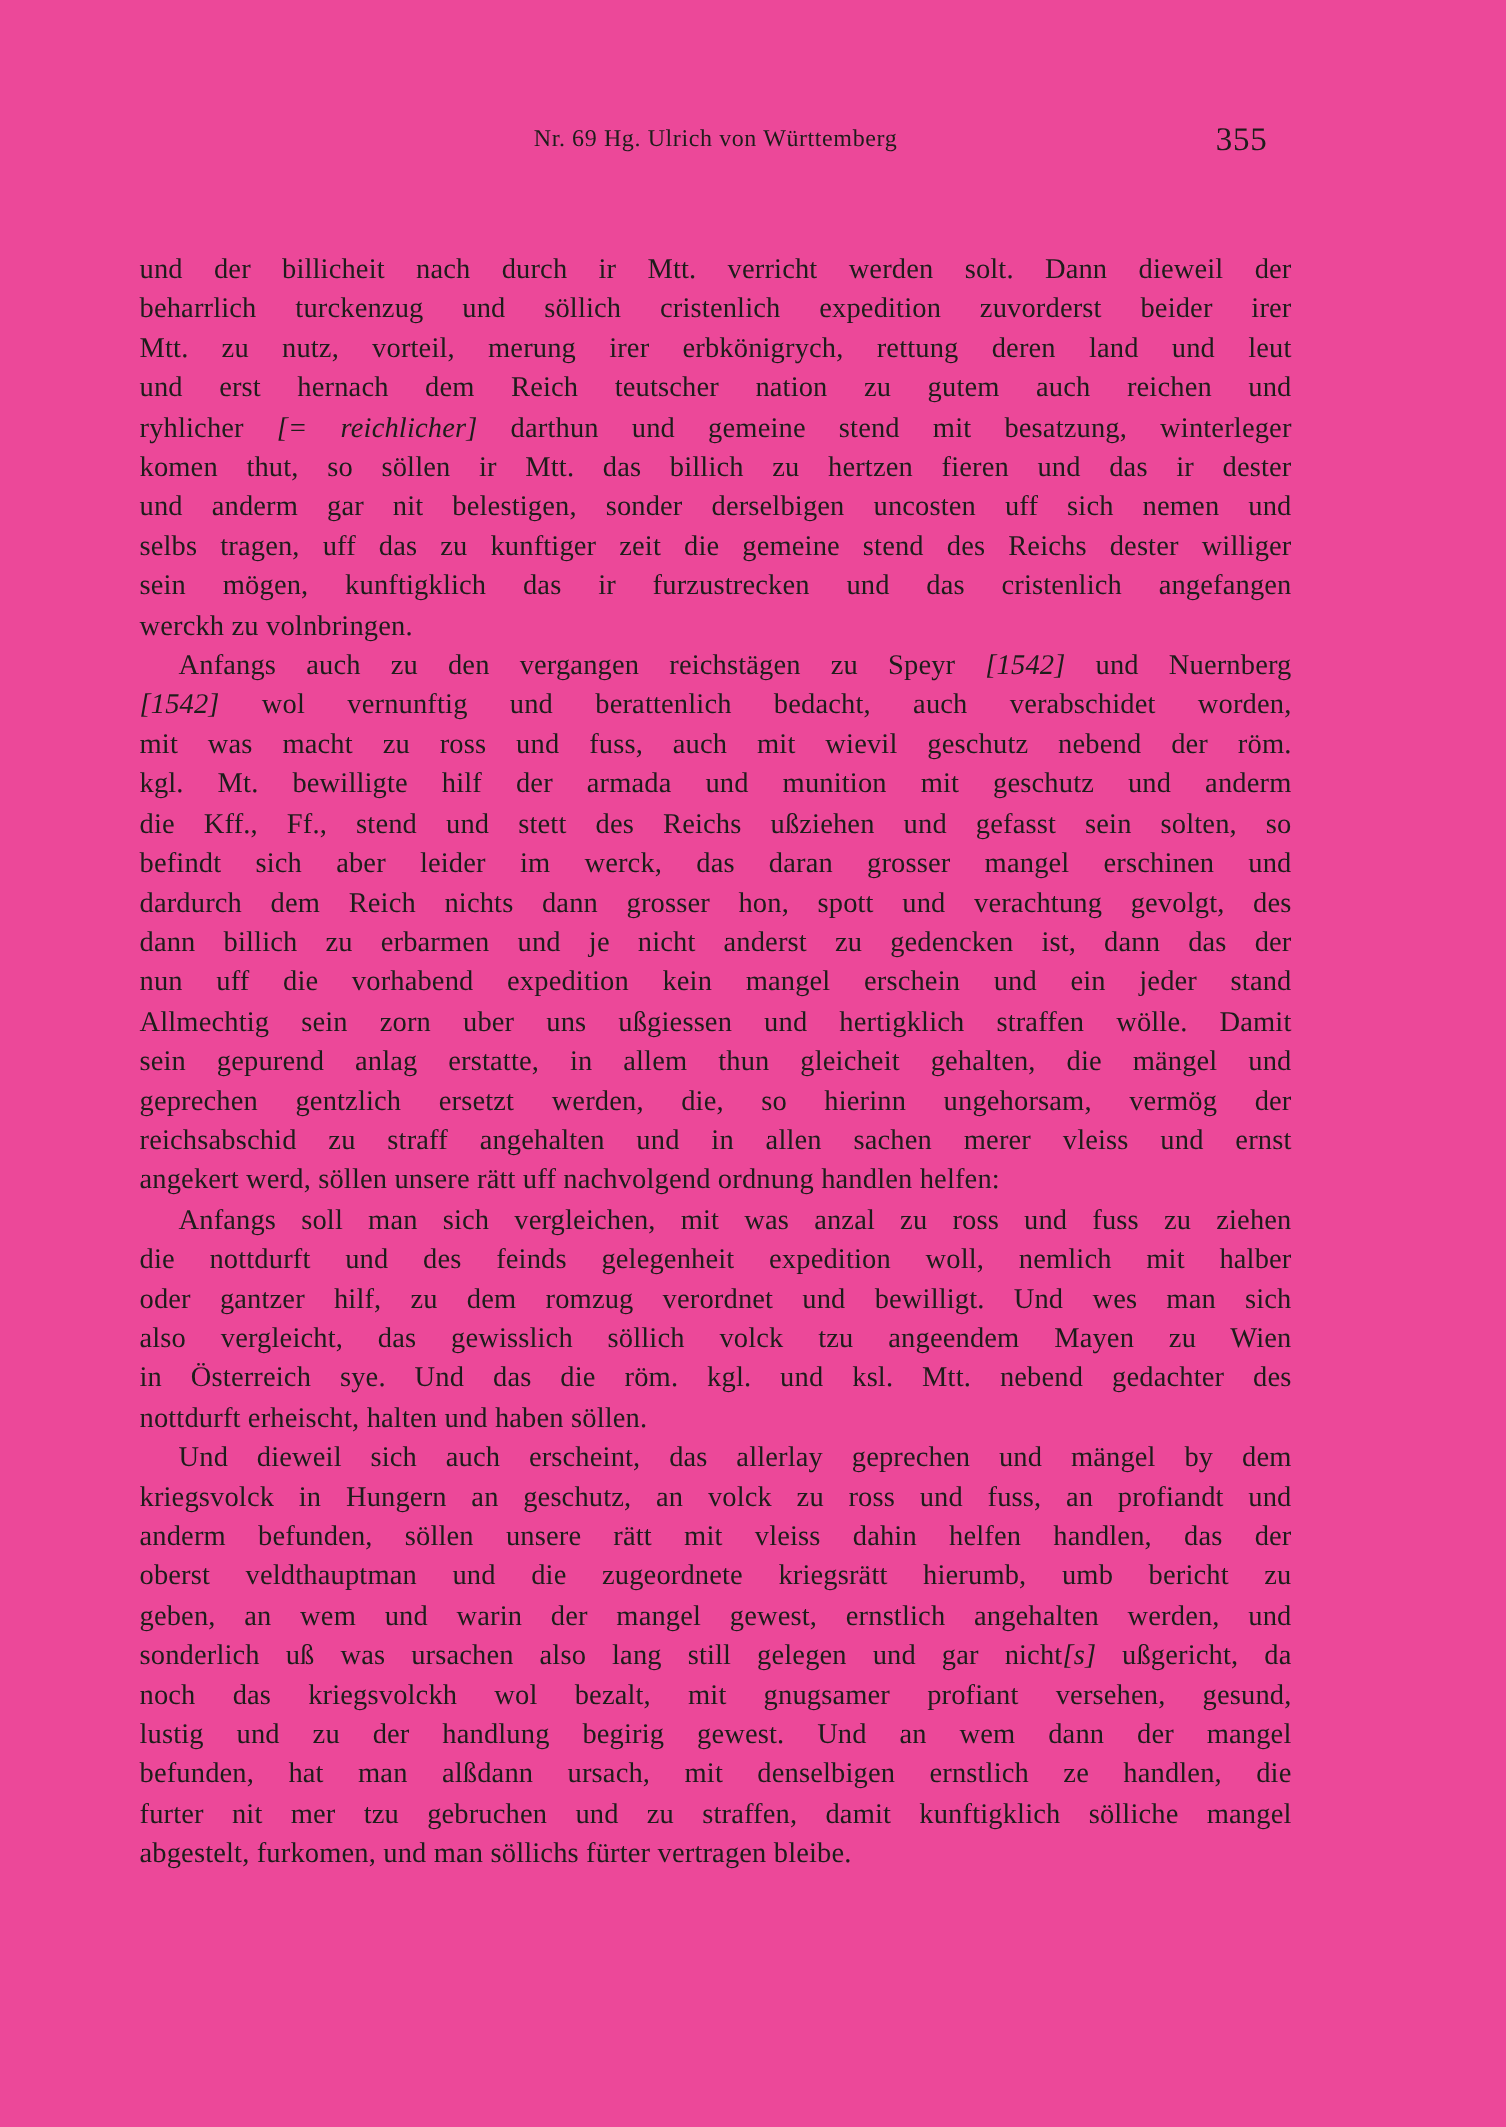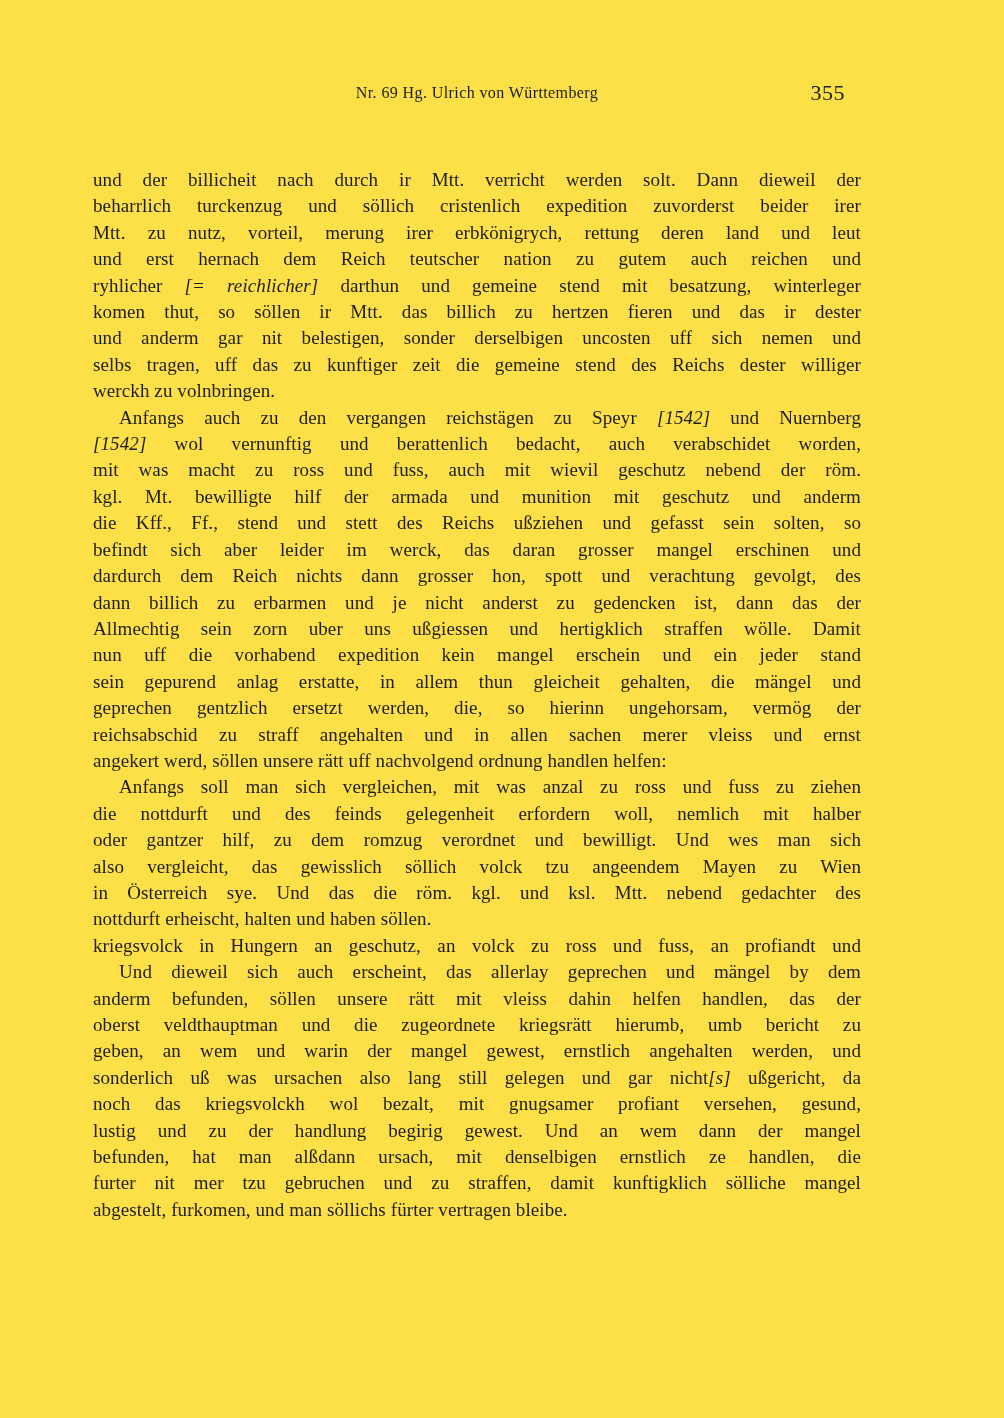--- a/index.html
+++ b/index.html
@@ -1,20 +1,20 @@
 <!DOCTYPE html>
 <html><head>
 <meta charset="utf-8">
 <style>
   html, body { margin: 0; padding: 0; background: #e8e8e8; }
   .page {
     position: relative;
     width: 1004px;
     height: 1418px;
-    background: #fde047;
+    background: #ec4899;
     font-family: "Liberation Serif", serif;
     color: #1e1d1b;
     overflow: hidden;
     margin: 0 auto;
   }
   .header {
     position: absolute;
     left: 93px;
     top: 76px;
     width: 768px;
@@ -66,49 +66,50 @@
   <div class="text-block">
       <div class="paragraph">
         <div class="line"><span>und der billicheit nach durch ir Mtt. verricht werden solt. Dann dieweil der</span></div>
         <div class="line"><span>beharrlich turckenzug und söllich cristenlich expedition zuvorderst beider irer</span></div>
         <div class="line"><span>Mtt. zu nutz, vorteil, merung irer erbkönigrych, rettung deren land und leut</span></div>
         <div class="line"><span>und erst hernach dem Reich teutscher nation zu gutem auch reichen und</span></div>
         <div class="line"><span>ryhlicher </span><span class="editorial">[= reichlicher]</span><span> darthun und gemeine stend mit besatzung, winterleger</span></div>
         <div class="line"><span>komen thut, so söllen ir Mtt. das billich zu hertzen fieren und das ir dester</span></div>
         <div class="line"><span>und anderm gar nit belestigen, sonder derselbigen uncosten uff sich nemen und</span></div>
         <div class="line"><span>selbs tragen, uff das zu kunftiger zeit die gemeine stend des Reichs dester williger</span></div>
+        <div class="line"><span>sein mögen, kunftigklich das ir furzustrecken und das cristenlich angefangen</span></div>
         <div class="line last"><span>werckh zu volnbringen.</span></div>
       </div>
       <div class="paragraph">
         <div class="line indent"><span>Anfangs auch zu den vergangen reichstägen zu Speyr </span><span class="editorial">[1542]</span><span> und Nuernberg</span></div>
         <div class="line"><span class="editorial">[1542]</span><span> wol vernunftig und berattenlich bedacht, auch verabschidet worden,</span></div>
         <div class="line"><span>mit was macht zu ross und fuss, auch mit wievil geschutz nebend der röm.</span></div>
         <div class="line"><span>kgl. Mt. bewilligte hilf der armada und munition mit geschutz und anderm</span></div>
         <div class="line"><span>die Kff., Ff., stend und stett des Reichs ußziehen und gefasst sein solten, so</span></div>
         <div class="line"><span>befindt sich aber leider im werck, das daran grosser mangel erschinen und</span></div>
         <div class="line"><span>dardurch dem Reich nichts dann grosser hon, spott und verachtung gevolgt, des</span></div>
         <div class="line"><span>dann billich zu erbarmen und je nicht anderst zu gedencken ist, dann das der</span></div>
+        <div class="line"><span>nun uff die vorhabend expedition kein mangel erschein und ein jeder stand</span></div>
         <div class="line"><span>Allmechtig sein zorn uber uns ußgiessen und hertigklich straffen wölle. Damit</span></div>
-        <div class="line"><span>nun uff die vorhabend expedition kein mangel erschein und ein jeder stand</span></div>
         <div class="line"><span>sein gepurend anlag erstatte, in allem thun gleicheit gehalten, die mängel und</span></div>
         <div class="line"><span>geprechen gentzlich ersetzt werden, die, so hierinn ungehorsam, vermög der</span></div>
         <div class="line"><span>reichsabschid zu straff angehalten und in allen sachen merer vleiss und ernst</span></div>
         <div class="line last"><span>angekert werd, söllen unsere rätt uff nachvolgend ordnung handlen helfen:</span></div>
       </div>
       <div class="paragraph">
         <div class="line indent"><span>Anfangs soll man sich vergleichen, mit was anzal zu ross und fuss zu ziehen</span></div>
-        <div class="line"><span>die nottdurft und des feinds gelegenheit erfordern woll, nemlich mit halber</span></div>
+        <div class="line"><span>die nottdurft und des feinds gelegenheit expedition woll, nemlich mit halber</span></div>
         <div class="line"><span>oder gantzer hilf, zu dem romzug verordnet und bewilligt. Und wes man sich</span></div>
         <div class="line"><span>also vergleicht, das gewisslich söllich volck tzu angeendem Mayen zu Wien</span></div>
         <div class="line"><span>in Österreich sye. Und das die röm. kgl. und ksl. Mtt. nebend gedachter des</span></div>
         <div class="line last"><span>nottdurft erheischt, halten und haben söllen.</span></div>
       </div>
       <div class="paragraph">
+        <div class="line indent"><span>Und dieweil sich auch erscheint, das allerlay geprechen und mängel by dem</span></div>
         <div class="line"><span>kriegsvolck in Hungern an geschutz, an volck zu ross und fuss, an profiandt und</span></div>
-        <div class="line indent"><span>Und dieweil sich auch erscheint, das allerlay geprechen und mängel by dem</span></div>
         <div class="line"><span>anderm befunden, söllen unsere rätt mit vleiss dahin helfen handlen, das der</span></div>
         <div class="line"><span>oberst veldthauptman und die zugeordnete kriegsrätt hierumb, umb bericht zu</span></div>
         <div class="line"><span>geben, an wem und warin der mangel gewest, ernstlich angehalten werden, und</span></div>
         <div class="line"><span>sonderlich uß was ursachen also lang still gelegen und gar nicht</span><span class="editorial">[s]</span><span> ußgericht, da</span></div>
         <div class="line"><span>noch das kriegsvolckh wol bezalt, mit gnugsamer profiant versehen, gesund,</span></div>
         <div class="line"><span>lustig und zu der handlung begirig gewest. Und an wem dann der mangel</span></div>
         <div class="line"><span>befunden, hat man alßdann ursach, mit denselbigen ernstlich ze handlen, die</span></div>
         <div class="line"><span>furter nit mer tzu gebruchen und zu straffen, damit kunftigklich sölliche mangel</span></div>
         <div class="line last"><span>abgestelt, furkomen, und man söllichs fürter vertragen bleibe.</span></div>
       </div>

